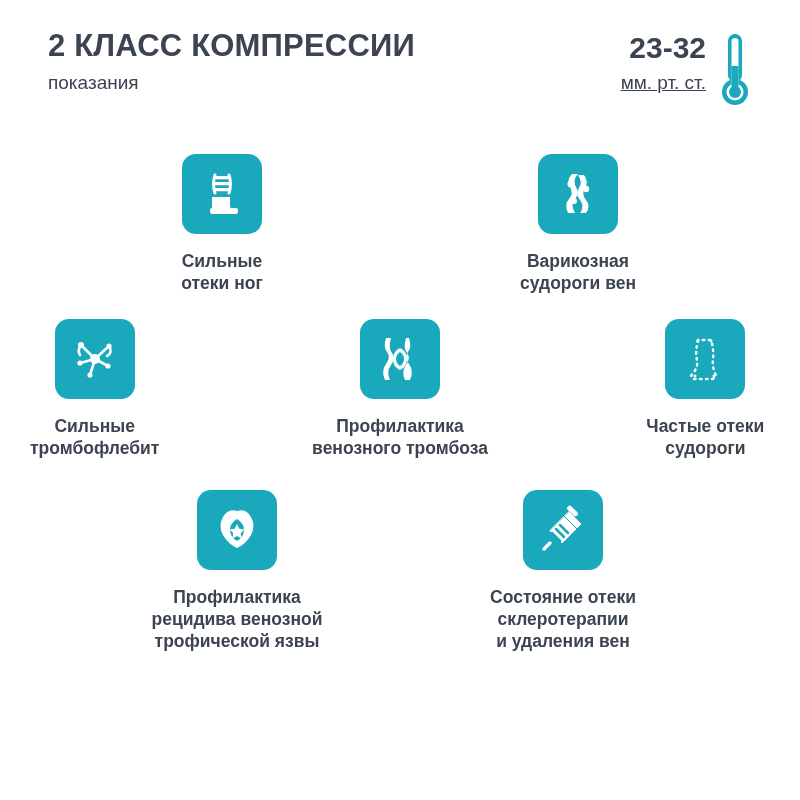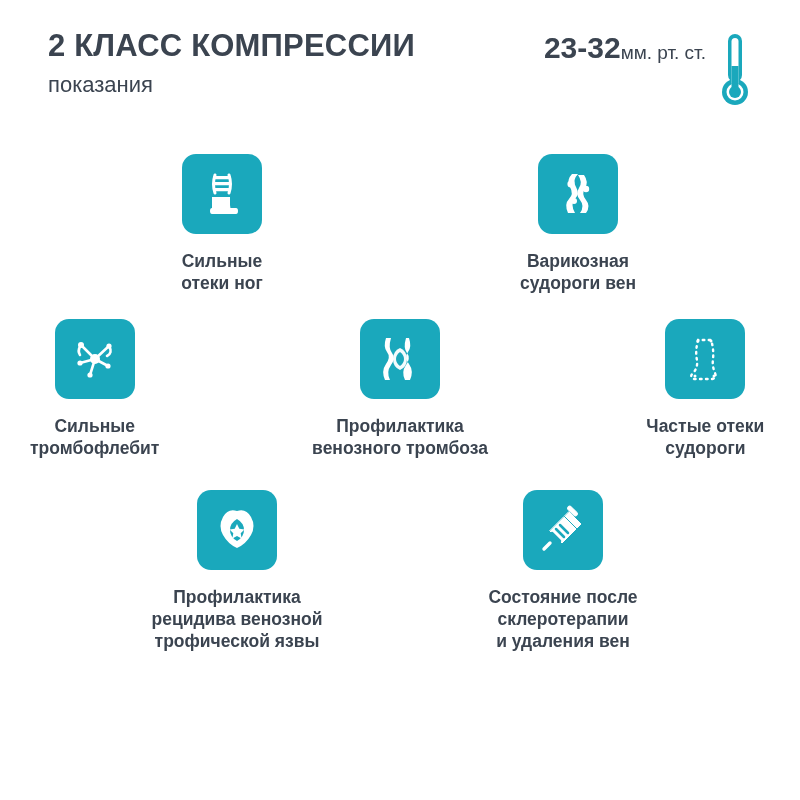--- a/index.html
+++ b/index.html
@@ -40,47 +40,48 @@
   .header-title {
     font-size: 31px;
     font-weight: bold;
     letter-spacing: 0.2px;
     color: #3b4450;
     line-height: 1.05;
     text-transform: uppercase;
   }
   .header-subtitle {
     margin-top: 10px;
-    font-size: 22px;
+    font-size: 19px;
     font-weight: normal;
     color: #3b4450;
     line-height: 1.1;
   }
   .header-right {
     display: flex;
     align-items: flex-start;
     gap: 12px;
   }
   .pressure-block {
     display: flex;
-    flex-direction: row;
+    flex-direction: column;
     align-items: flex-end;
     padding-top: 2px;
   }
   .pressure-value {
     font-size: 30px;
     font-weight: bold;
     color: #3b4450;
     line-height: 1.05;
   }
   .pressure-units {
     margin-top: 9px;
     font-size: 19px;
     color: #3b4450;
     line-height: 1.1;
+    text-decoration: underline;
   }
   .thermo-icon {
     margin-top: 2px;
   }
 
   
   .rows {
     position: absolute;
     top: 140px;
     left: 0;
@@ -270,20 +271,20 @@
               <rect x="30.5" y="6" width="12" height="4" rx="2" transform="rotate(45 36.5 8)"></rect>
               <path d="M33 9 l12 12 -4 4 -12 -12 z"></path>
               <path d="M28 14 l12 12 -14 14 -12 -12 z"></path>
               <path d="M16 30 l8 8" stroke-width="2.5" stroke="#1aa8bc"></path>
               <path d="M20 26 l8 8" stroke-width="2.5" stroke="#1aa8bc"></path>
               <path d="M24 22 l8 8" stroke-width="2.5" stroke="#1aa8bc"></path>
               <path d="M14 40 l-6 6" stroke-width="3.4" fill="none"></path>
             </g>
           </svg>
         </div>
-        <div class="item-label">Состояние после
+        <div class="item-label">Состояние отеки
 склеротерапии
 и удаления вен</div>
       </div>
     </div>
 
   </div>
 </div>
 
 </body></html>

